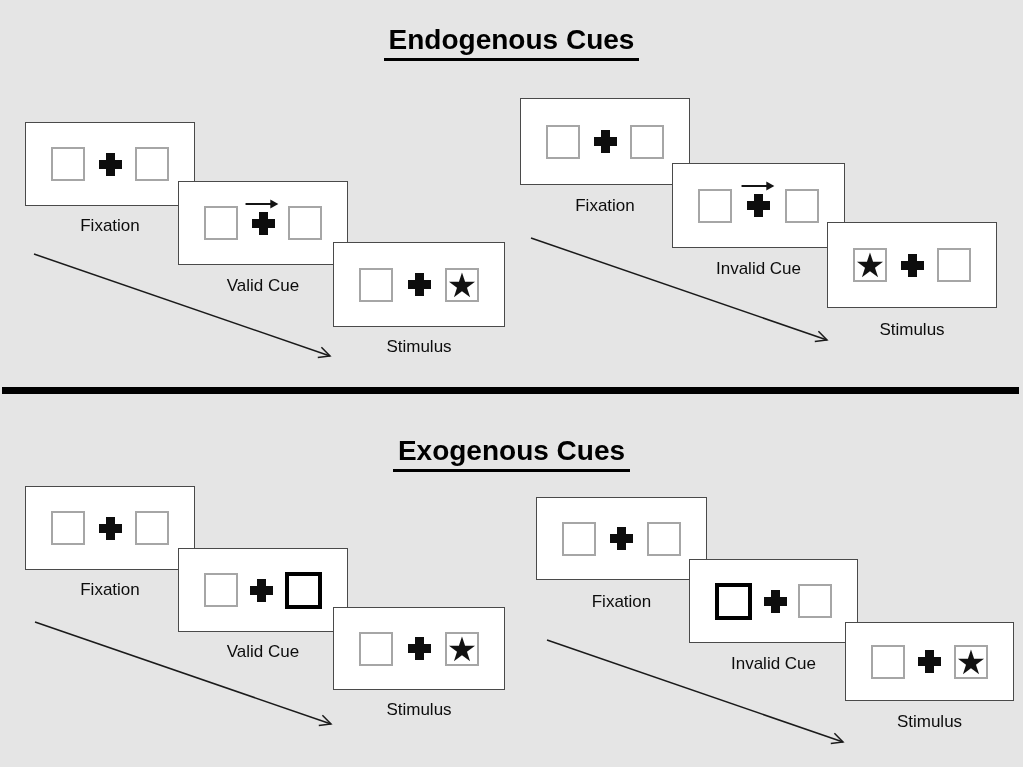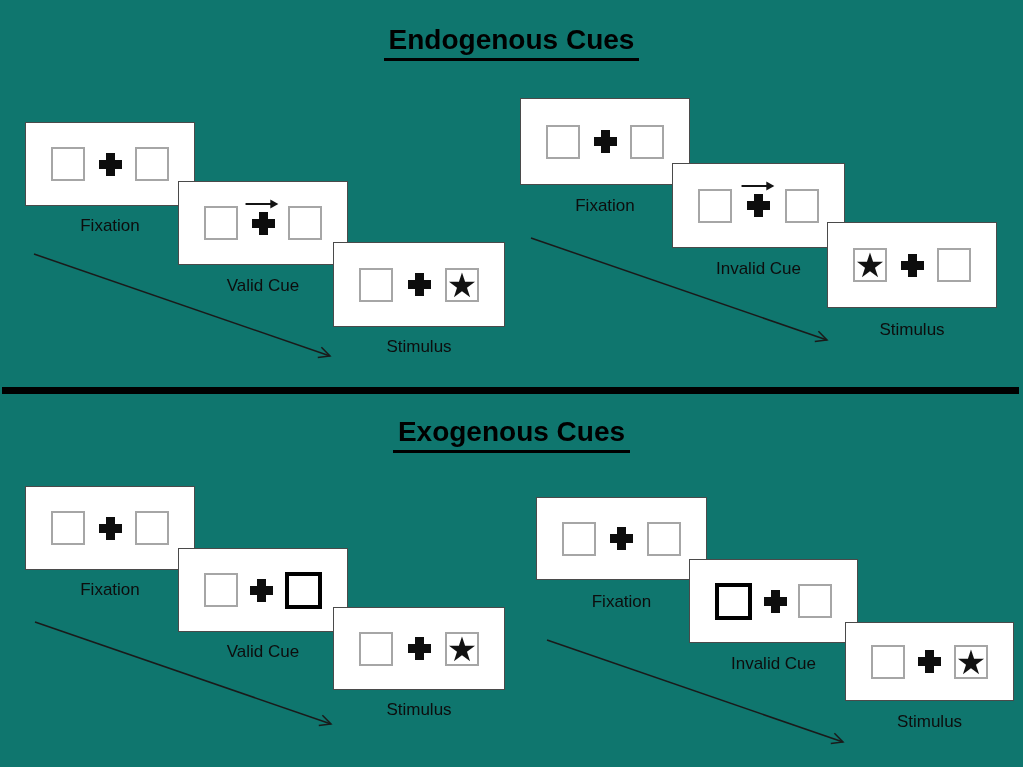--- a/index.html
+++ b/index.html
@@ -1,20 +1,20 @@
 <!DOCTYPE html>
 <html><head>
 <meta charset="utf-8">
 <style>
   html, body { margin: 0; padding: 0; background: #fff; }
   .slide {
     position: relative;
     width: 1023px;
     height: 767px;
-    background: #0f766e;
+    background: #e5e5e5;
     overflow: hidden;
     font-family: "Liberation Sans", sans-serif;
     color: #000;
   }
   .title {
     position: absolute;
     left: 0;
     width: 100%;
     text-align: center;
     font-size: 28px;
@@ -89,21 +89,21 @@
 </style>
 </head>
 <body>
 
 <div class="slide">
 
   <div class="title" style="top:24px">
     <span>Endogenous Cues</span>
   </div>
   <div class="divider"></div>
-  <div class="title" style="top:416px">
+  <div class="title" style="top:435px">
     <span>Exogenous Cues</span>
   </div>
 
   <svg class="tarrow" style="left:30px;top:248px" width="312" height="118">
     <line x1="4" y1="6" x2="300" y2="108" stroke="#1a1a1a" stroke-width="1.5"></line>
     <path d="M287.8,109.6 L300,108 L291.4,99.2" fill="none" stroke="#1a1a1a" stroke-width="1.5"></path>
   </svg>
 
   <div class="panel" style="left:25px;top:122px;width:170px;height:84px">
     <div class="sq"></div>

